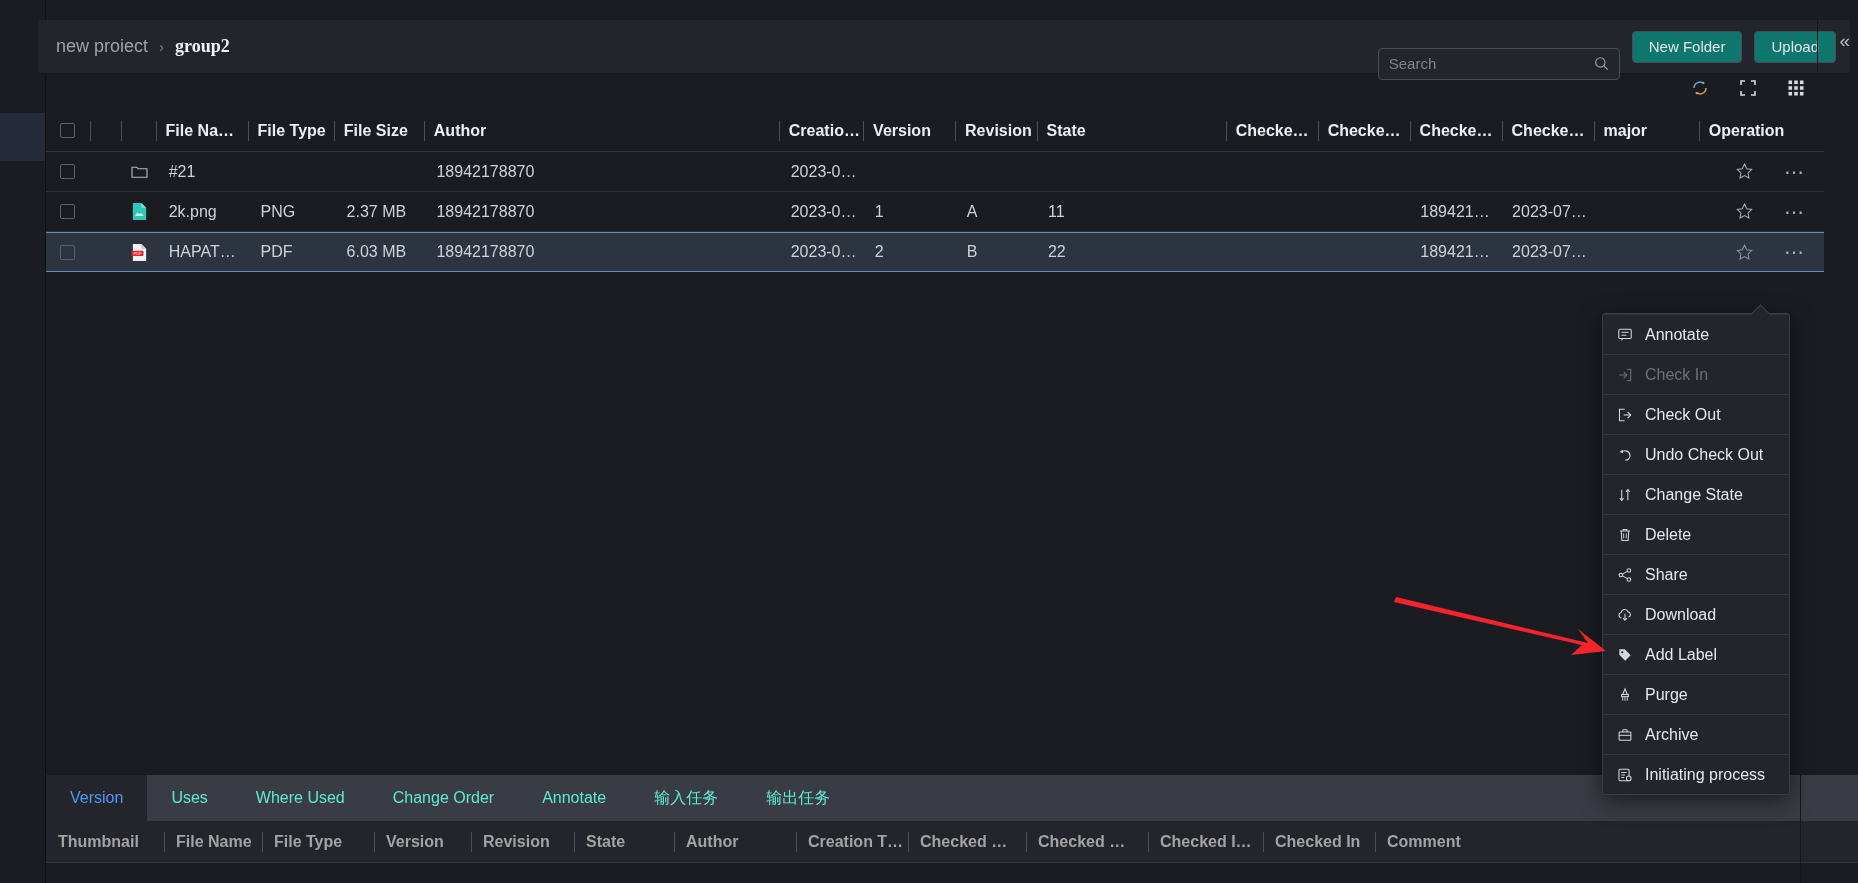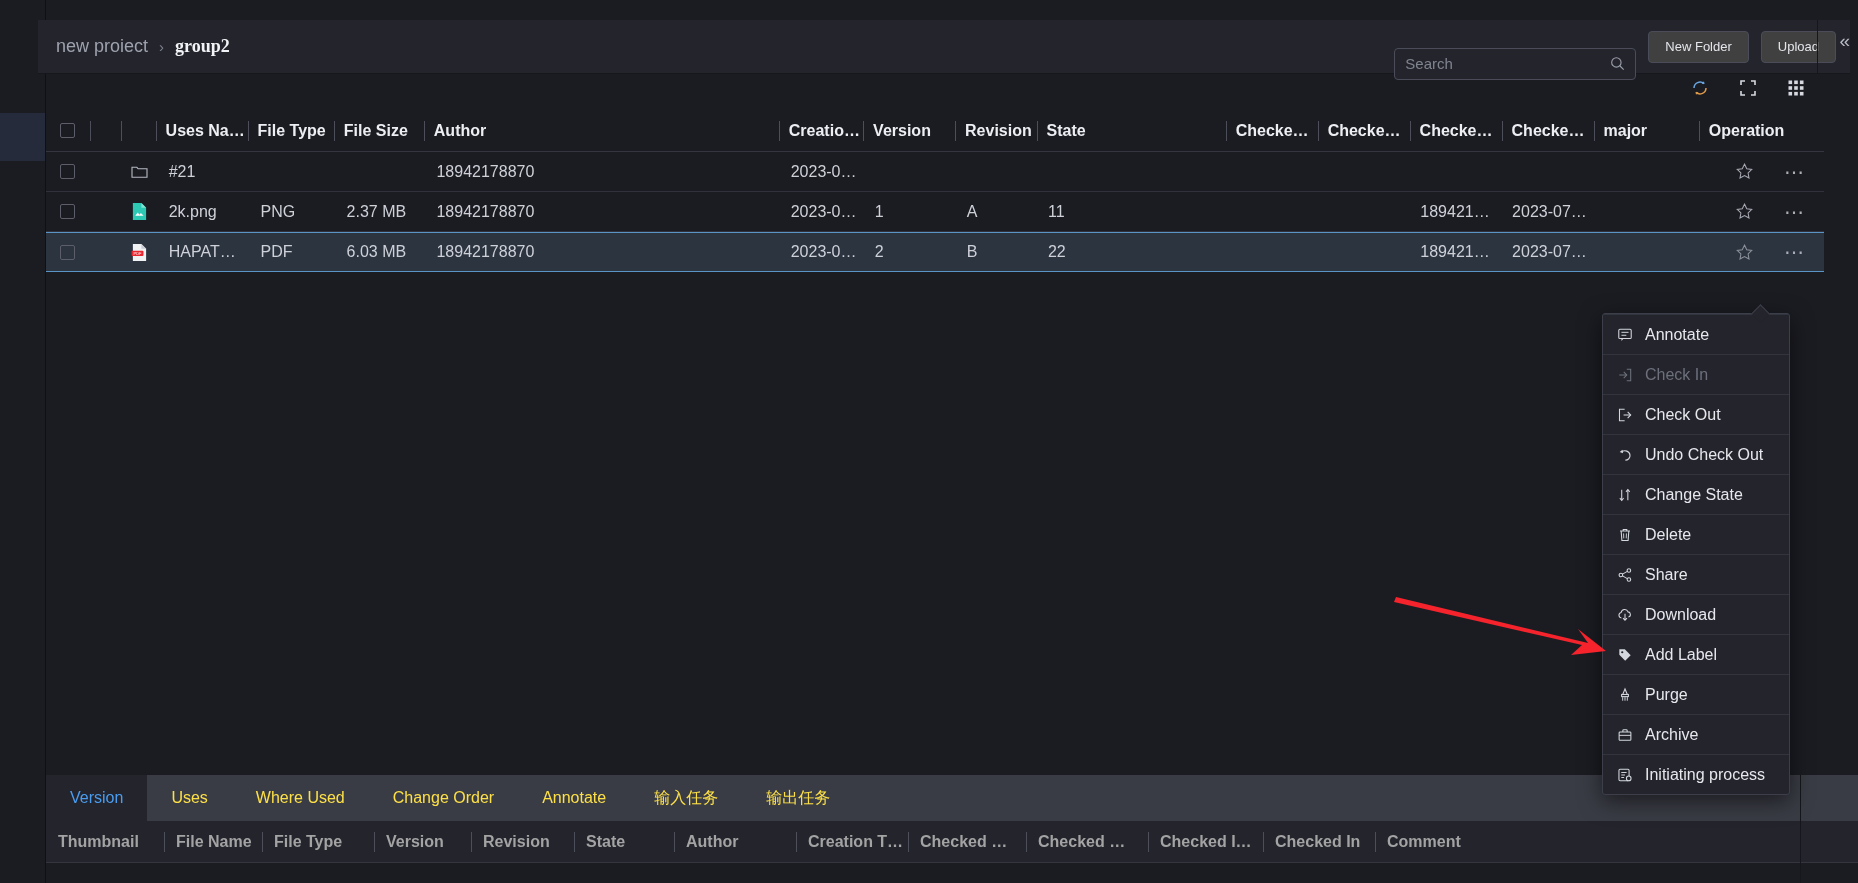--- a/index.html
+++ b/index.html
@@ -32,21 +32,21 @@
     width: 242px; height: 32px; border: 1px solid #4a4d59; border-radius: 4px;
     background: #23242c; display: flex; align-items: center; padding: 0 10px; margin-top: 34px;
   }
   .search-box input {
     flex: 1; background: transparent; border: none; outline: none;
     color: #d8dae0; font-size: 15px; font-family: "Liberation Sans", sans-serif;
   }
   .search-box input::placeholder { color: #80848f; }
   .btn {
     height: 32px; padding: 0 16px; border: 1px solid #4a4d59; border-radius: 4px;
-    background: #404040; color: #e3e5ea; font-size: 13px; cursor: pointer;
+    background: #0f766e; color: #e3e5ea; font-size: 15px; cursor: pointer;
     display: flex; align-items: center; justify-content: center;
     font-family: "Liberation Sans", sans-serif;
   }
   .collapse-icon {
     position: absolute; right: 8px; top: 30px;
     color: #b9bcc5; font-size: 19px; cursor: pointer;
   }
   .header-right-border { position: absolute; right: 40px; top: 20px; width: 1px; height: 54px; background: #16171c; }
 
   
@@ -122,21 +122,21 @@
   }
 
   
   .red-arrow { position: absolute; left: 1390px; top: 585px; z-index: 50; pointer-events: none; }
 
   
   .bottom { position: absolute; left: 46px; top: 775px; width: 1812px; height: 108px; background: #1b1c22; }
   .tabs { display: flex; align-items: flex-end; height: 46px; background: #3a3c45; }
   .tab {
     height: 46px; display: flex; align-items: center; padding: 0 24px;
-    font-size: 16px; color: #fde047; cursor: pointer; white-space: nowrap;
+    font-size: 16px; color: #5eead4; cursor: pointer; white-space: nowrap;
   }
   .tab.active { background: #23242c; color: #4a9df0; }
   .bottom-thead {
     display: flex; align-items: center; height: 42px; background: #23242c;
     font-size: 16px; font-weight: bold; color: #a3a3a3;
     border-bottom: 1px solid #34363f;
   }
   .bth { position: relative; display: flex; align-items: center; height: 42px; padding-left: 12px;
          white-space: nowrap; overflow: hidden; }
   .bth::before { content: ""; position: absolute; left: 0; top: 11px; width: 1px; height: 20px; background: #4c4f59; }
@@ -212,21 +212,21 @@
     </svg>
   </div>
 
   <div class="table-wrap">
     <div class="thead">
       <div class="th c-cb nobar">
         <div class="cb"></div>
       </div>
       <div class="th c-ic1"></div>
       <div class="th c-ic2"></div>
-      <div class="th c-name">Uses Na…</div>
+      <div class="th c-name">File Na…</div>
       <div class="th c-type">File Type</div>
       <div class="th c-size">File Size</div>
       <div class="th c-auth">Author</div>
       <div class="th c-creat">Creatio…</div>
       <div class="th c-ver">Version</div>
       <div class="th c-rev">Revision</div>
       <div class="th c-state">State</div>
       <div class="th c-ck1">Checke…</div>
       <div class="th c-ck2">Checke…</div>
       <div class="th c-ck3">Checke…</div>

